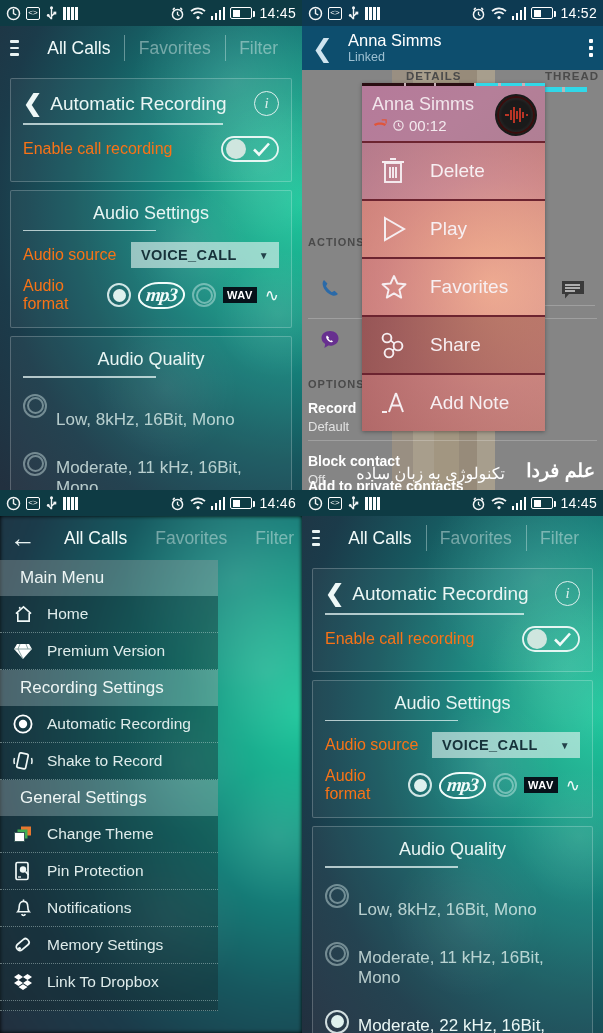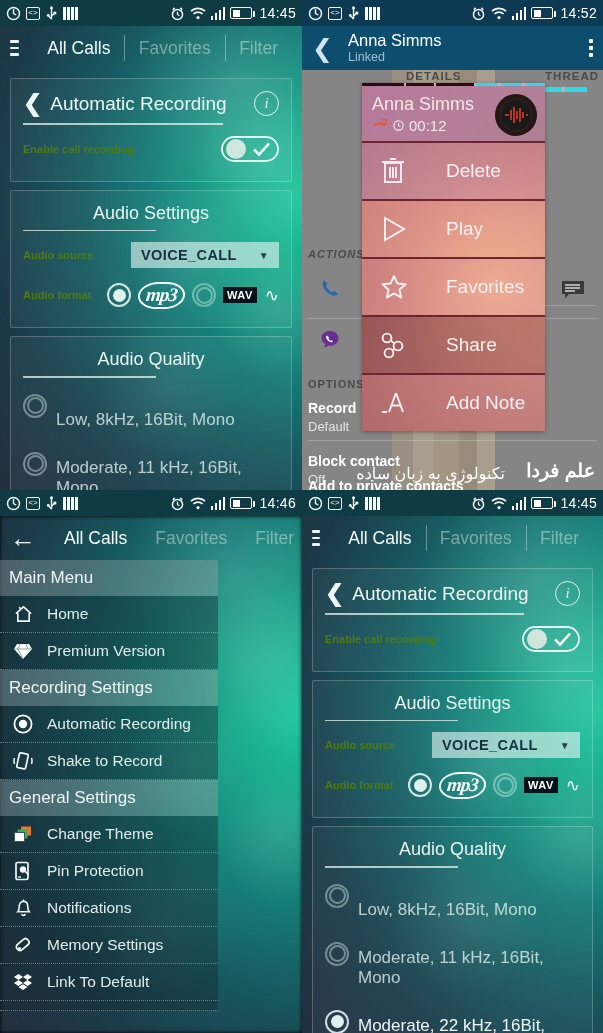--- a/index.html
+++ b/index.html
@@ -88,21 +88,21 @@
     width:25px;height:25px;border:1.8px solid #dff0ee;border-radius:50%;
     display:flex;align-items:center;justify-content:center;
     font-size:15px;font-style:italic;font-family:"Liberation Serif",serif;color:#dff0ee;
   }
   .rule{ height:1.6px; background:rgba(236,250,248,.72); margin:0 0 4px 0;}
   .rule.short{ width:52%; }
   .rule.mid{ width:78%; }
   .sectitle{ font-size:18px;color:#e8f5f3;padding:4px 0 6px 0;text-align:center;}
 
   .row{ display:flex; align-items:center; min-height:40px; }
-  .rowlabel{ font-size:11px; color:#4d7c0f;font-weight:bold; }
+  .rowlabel{ font-size:16px; color:#f97316; }
   .spacer{ flex:1; }
   .select{
     min-width:148px; background:rgba(226,243,240,.62); color:#16323a;
     font-size:14.5px; font-weight:bold; letter-spacing:.4px;
     padding:5px 10px; display:flex; align-items:center; gap:10px;
   }
   .select .caret{ margin-left:auto; font-size:10px; color:#24424a;}
 
   .fmtwrap{ display:flex; align-items:center; gap:7px; margin-left:auto;}
   .radio{
@@ -185,21 +185,21 @@
   .cp-dur{ color:#f3e9ee;font-size:15px;text-align:right;}
   .cp-disc{
     position:absolute;right:8px;top:8px;width:42px;height:42px;border-radius:50%;
     background:radial-gradient(circle at 50% 50%, #1a1a1a 52%, #2b2b2b 70%, #111 100%);
     border:2px solid #1a1a1a;
     display:flex;align-items:center;justify-content:center;
     color:#e23c2a;font-size:13px;letter-spacing:-1px;
     box-shadow:inset 0 0 0 2px #3a0d0d;
   }
   .cp-item{
-    height:58px; display:flex; align-items:center; gap:16px;
+    height:58px; display:flex; align-items:center; gap:0;
     border-top:2px solid #6c2430; padding:0 0 0 18px;
     color:#f6eef1;
   }
   .cp-ico{ width:50px; display:flex; align-items:center; justify-content:flex-start; }
   .cp-lbl{ font-size:19px; color:#f7eff2; }
   .cp-item.i1{ background:linear-gradient(120deg,rgba(190,140,170,.55),rgba(225,160,150,.35)); }
   .cp-item.i2{ background:linear-gradient(120deg,rgba(225,145,130,.55),rgba(240,175,140,.45)); }
   .cp-item.i3{ background:linear-gradient(120deg,rgba(210,130,125,.6),rgba(235,170,150,.45)); }
   .cp-item.i4{ background:linear-gradient(120deg,rgba(180,105,105,.62),rgba(205,140,125,.5)); }
   .cp-item.i5{ background:linear-gradient(120deg,rgba(135,72,72,.72),rgba(170,105,90,.6)); }
@@ -213,21 +213,21 @@
   .watermark{ position:absolute; z-index:8; color:#fff; direction:rtl;}
   .wm-big{ font-size:19px;font-weight:bold;}
   .wm-sm{ font-size:16px;}
   .msgicon{ position:absolute; z-index:7; }
 
   
   .drawer{
     position:absolute; left:0; top:70px; bottom:0; width:218px; z-index:9;
   }
   .dr-head{
-    height:36px; display:flex; align-items:center; padding-left:9px;
+    height:36px; display:flex; align-items:center; padding-left:20px;
     background:rgba(150,160,160,.40);
     color:#edf5f4; font-size:17px;
   }
   .dr-item{
     height:37px; display:flex; align-items:center; gap:12px; padding-left:11px;
     background:rgba(20,40,45,.40);
     border-bottom:1px dotted rgba(210,230,228,.42);
     color:#dfeceb; font-size:15.5px;
   }
   .dr-ico{ width:24px;display:flex;align-items:center;justify-content:center;font-size:18px;color:#f0f8f7;}
@@ -451,21 +451,21 @@
         <i style="width:38px;background:#2a0d12"></i>
           <i style="width:2px;background:#b7b7b7"></i>
         <i style="width:25px;background:#31d8e8"></i>
           <i style="width:3px;background:#b7b7b7"></i>
         <i style="width:22px;background:#31d8e8"></i>
           <i style="width:3px;background:#b7b7b7"></i>
         <i style="width:22px;background:#31d8e8"></i>
       </span>
     </div>
 
-    <span class="chead" style="top:248px;font-style:italic;">ACTIONS</span>
+    <span class="chead" style="top:236px;">ACTIONS</span>
     <span class="cicon" style="top:278px;color:#2b6aa8;">
       <svg width="20" height="20" viewBox="0 0 20 20">
           <path d="M4 2 C3 3 2 5 3 8 C4.5 12.5 8 16 12.5 17.5 C15 18.2 17 17 18 16 L14.5 12.8 L11.8 14.2 C10 13.2 7 10.2 6 8.3 L7.4 5.6 Z" fill="#2b6aa8"></path>
         </svg>
     </span>
     <span class="cdiv" style="top:318px;"></span>
     <span class="cicon" style="top:330px;">
       <svg width="20" height="20" viewBox="0 0 20 20">
           <path d="M10 1 C5 1 1.5 4 1.5 8 C1.5 10.5 3 12.7 5.2 14 L4.4 18 L8.4 15.6 C9 15.7 9.5 15.7 10 15.7 C15 15.7 18.5 12.7 18.5 8.4 C18.5 4.2 15 1 10 1 Z" fill="#67308f"></path>
           <path d="M7 5.5 C6.3 6 6 7 6.3 7.9 C7 9.9 9 11.7 11 12.2 C11.8 12.4 12.6 12 13 11.4 L11.6 10.2 L10.6 10.8 C9.8 10.4 8.8 9.4 8.4 8.5 L9 7.6 Z" fill="#fff"></path>
@@ -728,21 +728,21 @@
             </svg>
         </span>
         <span>Memory Settings</span>
       </div>
       <div class="dr-item">
         <span class="dr-ico">
           <svg width="20" height="18" viewBox="0 0 20 18">
               <path d="M5.5 1 L10 4 L5.5 7 L1 4 Z M14.5 1 L19 4 L14.5 7 L10 4 Z M1 10 L5.5 7 L10 10 L5.5 13 Z M19 10 L14.5 7 L10 10 L14.5 13 Z M5.5 14 L10 11.2 L14.5 14 L10 17 Z" fill="#fff"></path>
             </svg>
         </span>
-        <span>Link To Default</span>
+        <span>Link To Dropbox</span>
       </div>
       <div style="height:10px;background:rgba(20,40,45,.40);border-bottom:1px dotted rgba(210,230,228,.42);"></div>
     </div>
   </div>
 
   <div class="panel">
     <div class="tealbg"></div>
 
     <div class="statusbar sb-teal">
       <span class="sb-left">

